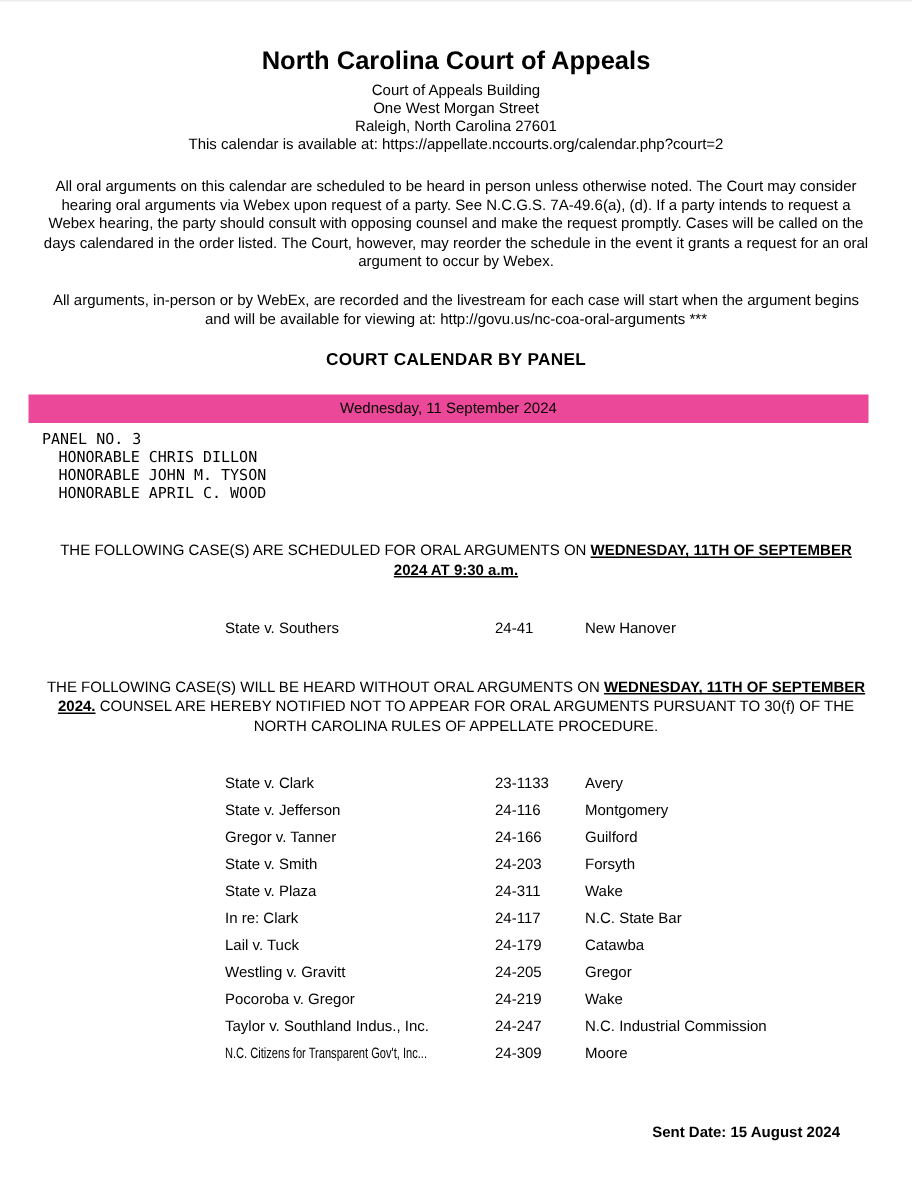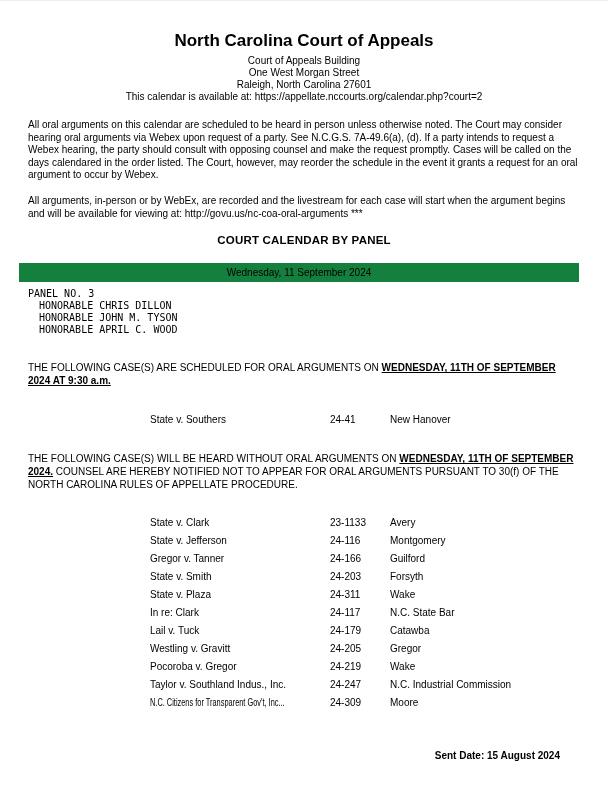--- a/index.html
+++ b/index.html
@@ -15,37 +15,37 @@
   }
   .page { padding: 0 28px; position: relative; }
 
   .doc-header { margin-top: 30px; text-align: center; }
   .doc-title { font-size: 17px; font-weight: bold; line-height: 20px; margin: 0; }
   .addr-line { font-size: 10px; line-height: 12px; margin-top: 0; }
   .addr-block { margin-top: 4px; }
 
   .availability { text-align: center; font-size: 10px; line-height: 12px; }
 
-  .notice { margin-top: 16px; font-size: 10px; line-height: 12.6px; }
+  .notice { margin-top: 16px; text-align: center; font-size: 10px; line-height: 12.6px; }
   .notice + .notice { margin-top: 13px; }
 
   .section-title { margin-top: 14px; text-align: center; font-size: 11.5px; font-weight: bold; letter-spacing: 0.2px; }
 
   .date-bar {
     margin: 17px 0 0 -9px;
     width: 560px;
-    background: #15803d;
+    background: #ec4899;
     height: 19px; line-height: 19px;
     text-align: center; font-size: 10px;
   }
 
   .panel-block { margin-top: 6px; font-family: "DejaVu Sans Mono", monospace; font-size: 10px; line-height: 12px; }
   .panel-judge { padding-left: 11px; }
 
-  .case-heading { margin-top: 25px; font-size: 10px; line-height: 13px; text-align: left; }
+  .case-heading { margin-top: 25px; font-size: 10px; line-height: 13px; text-align: center; }
   .case-heading .em { font-weight: bold; text-decoration: underline; }
 
   .case-row { position: relative; height: 18px; font-size: 10px; }
   .case-row .col-name   { position: absolute; left: 122px; top: 2px; white-space: nowrap; }
   .case-row .col-docket { position: absolute; left: 302px; top: 2px; white-space: nowrap; }
   .case-row .col-county { position: absolute; left: 362px; top: 2px; white-space: nowrap; }
   .condensed { transform: scaleX(0.74); transform-origin: left center; display: inline-block; }
 
   .scheduled-rows { margin-top: 25px; }
   .unheard-rows { margin-top: 24px; }

